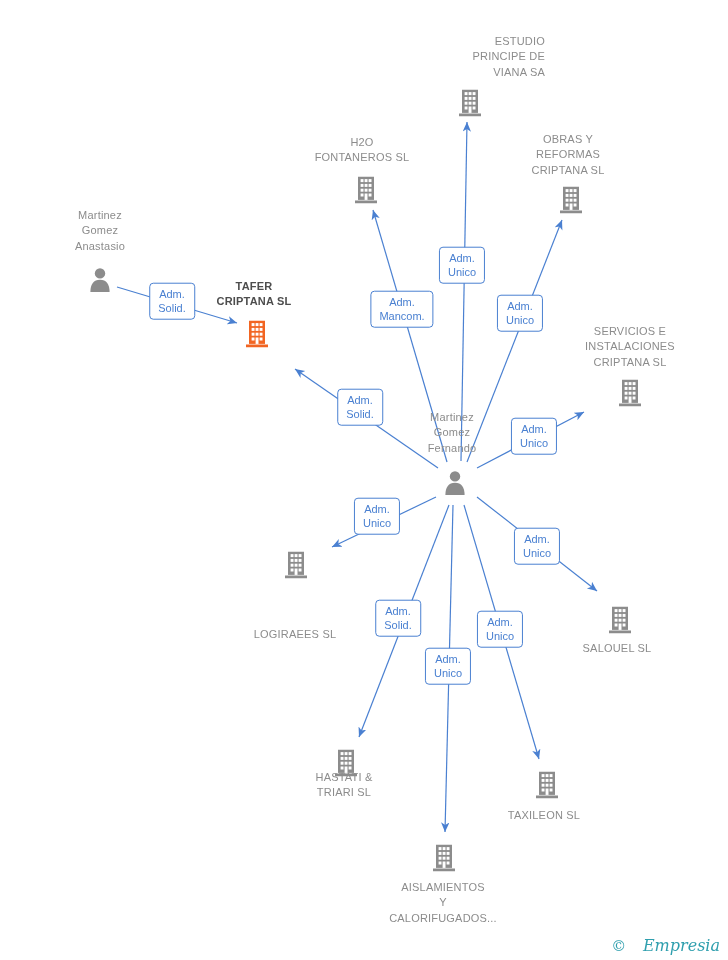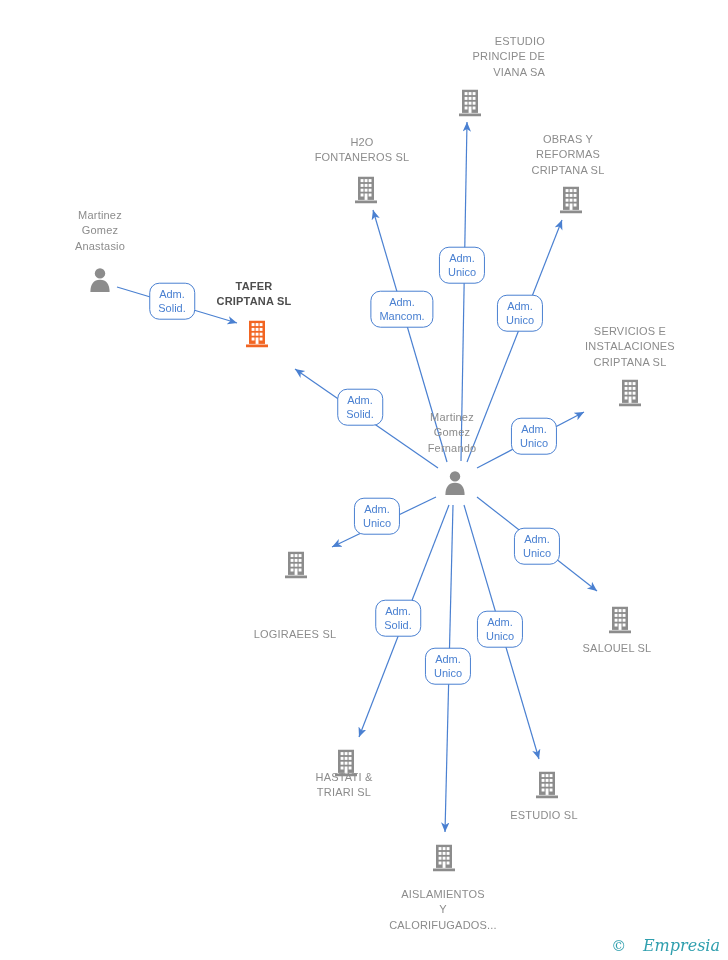--- a/index.html
+++ b/index.html
@@ -25,21 +25,21 @@
   .node-icon{position:absolute;left:0;top:0;transform:translate(-50%,-50%);}
   .node-label{
     position:absolute;transform:translate(-50%,-50%);
     width:150px;text-align:center;
     color:var(--node-text);font-size:11px;line-height:1.4;
     white-space:pre-line;letter-spacing:.2px;
   }
   .node-label.highlight{color:var(--highlight-text);font-weight:bold;}
   .edge-label{
     position:absolute;transform:translate(-50%,-50%);
-    background:#fff;border:1px solid var(--edge-label);border-radius:10px;
+    background:#fff;border:1px solid var(--edge-label);border-radius:4px;
     color:var(--edge-label);font-size:11px;line-height:1.3;
     padding:3px 8px;text-align:center;white-space:pre-line;
   }
   .watermark{
     position:absolute;right:8px;bottom:5px;
     color:var(--logo);font-size:15px;
     font-family:"DejaVu Serif", serif;
   }
   .watermark .brand{font-style:italic;font-size:16px;margin-left:12px;}
 </style>
@@ -188,23 +188,23 @@
       <svg width="24" height="27" viewBox="0 0 24 27" fill="#8c8c8c" class="node-icon">
         <use href="#sym-building"></use>
       </svg>
       <div class="node-label" style="left: -2px; top: 22px;">HASTATI &amp;
 TRIARI SL</div>
     </div>
     <div class="node" style="left: 547px; top: 785px;">
       <svg width="24" height="27" viewBox="0 0 24 27" fill="#8c8c8c" class="node-icon">
         <use href="#sym-building"></use>
       </svg>
-      <div class="node-label" style="left: -3px; top: 31px;">ESTUDIO SL</div>
+      <div class="node-label" style="left: -3px; top: 31px;">TAXILEON SL</div>
     </div>
     <div class="node" style="left: 444px; top: 858px;">
       <svg width="24" height="27" viewBox="0 0 24 27" fill="#8c8c8c" class="node-icon">
         <use href="#sym-building"></use>
       </svg>
-      <div class="node-label" style="left: -1px; top: 45px; margin-top: 7px;">AISLAMIENTOS
+      <div class="node-label" style="left: -1px; top: 45px;">AISLAMIENTOS
 Y
 CALORIFUGADOS...</div>
     </div>
   </div>
 
 </body></html>

